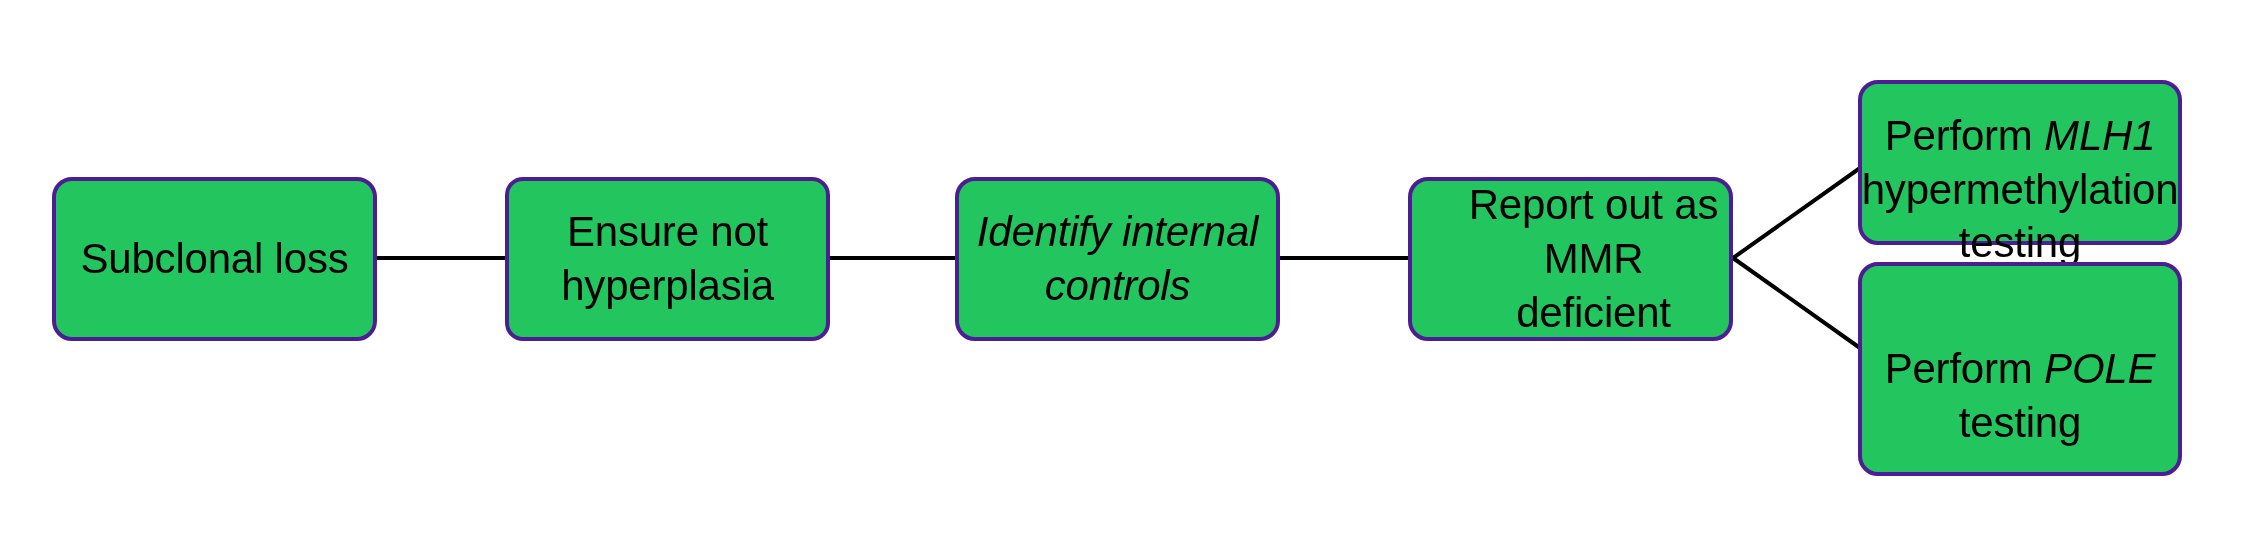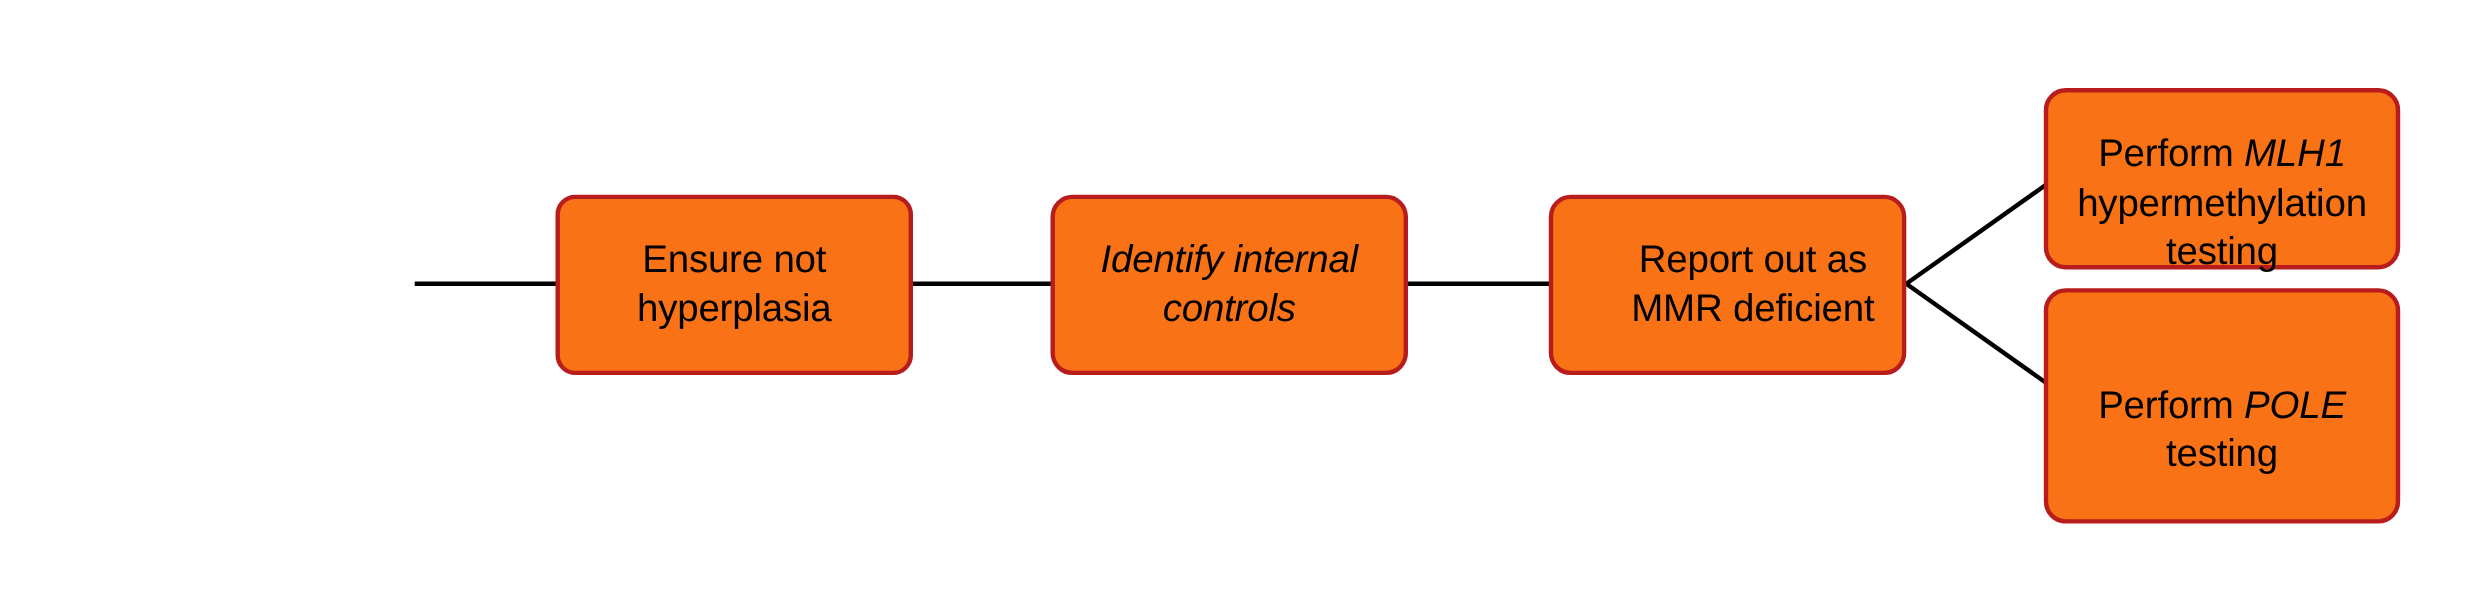--- a/index.html
+++ b/index.html
@@ -22,30 +22,30 @@
     position: absolute;
     left: 0;
     top: 0;
     width: 2250px;
     height: 539px;
     pointer-events: none;
   }
   .node {
     position: absolute;
     box-sizing: border-box;
-    background: #f97316;
-    border: 4px solid #b91c1c;
+    background: #22c55e;
+    border: 4px solid #4c1d95;
     border-radius: 20px;
     display: flex;
     align-items: center;
     justify-content: center;
     text-align: center;
     color: #000000;
     font-family: "Liberation Sans", sans-serif;
-    font-size: 35px;
+    font-size: 42px;
     line-height: 1.28;
     letter-spacing: -0.2px;
     z-index: 2;
   }
   .node .txt {
     display: block;
     padding: 0 10px;
     white-space: pre-line;
   }
   .node .gene {
@@ -65,20 +65,23 @@
 <div id="canvas">
 
   <svg id="edges" viewBox="0 0 2250 539" width="2250" height="539" xmlns="http://www.w3.org/2000/svg">
     <line x1="377" y1="258" x2="507" y2="258" stroke="#000000" stroke-width="4"></line>
     <line x1="830" y1="258" x2="957" y2="258" stroke="#000000" stroke-width="4"></line>
     <line x1="1280" y1="258" x2="1410" y2="258" stroke="#000000" stroke-width="4"></line>
     <line x1="1733" y1="258" x2="1860" y2="168" stroke="#000000" stroke-width="4"></line>
     <line x1="1733" y1="258" x2="1860" y2="348" stroke="#000000" stroke-width="4"></line>
   </svg>
 
+  <div class="node" id="node-subclonal-loss">
+    <span class="txt">Subclonal loss</span>
+  </div>
 
   <div class="node" id="node-ensure-not-hyperplasia">
     <span class="txt">Ensure not
 hyperplasia</span>
   </div>
 
   <div class="node" id="node-identify-internal-controls">
     <span class="txt">Identify internal
 controls</span>
   </div>

